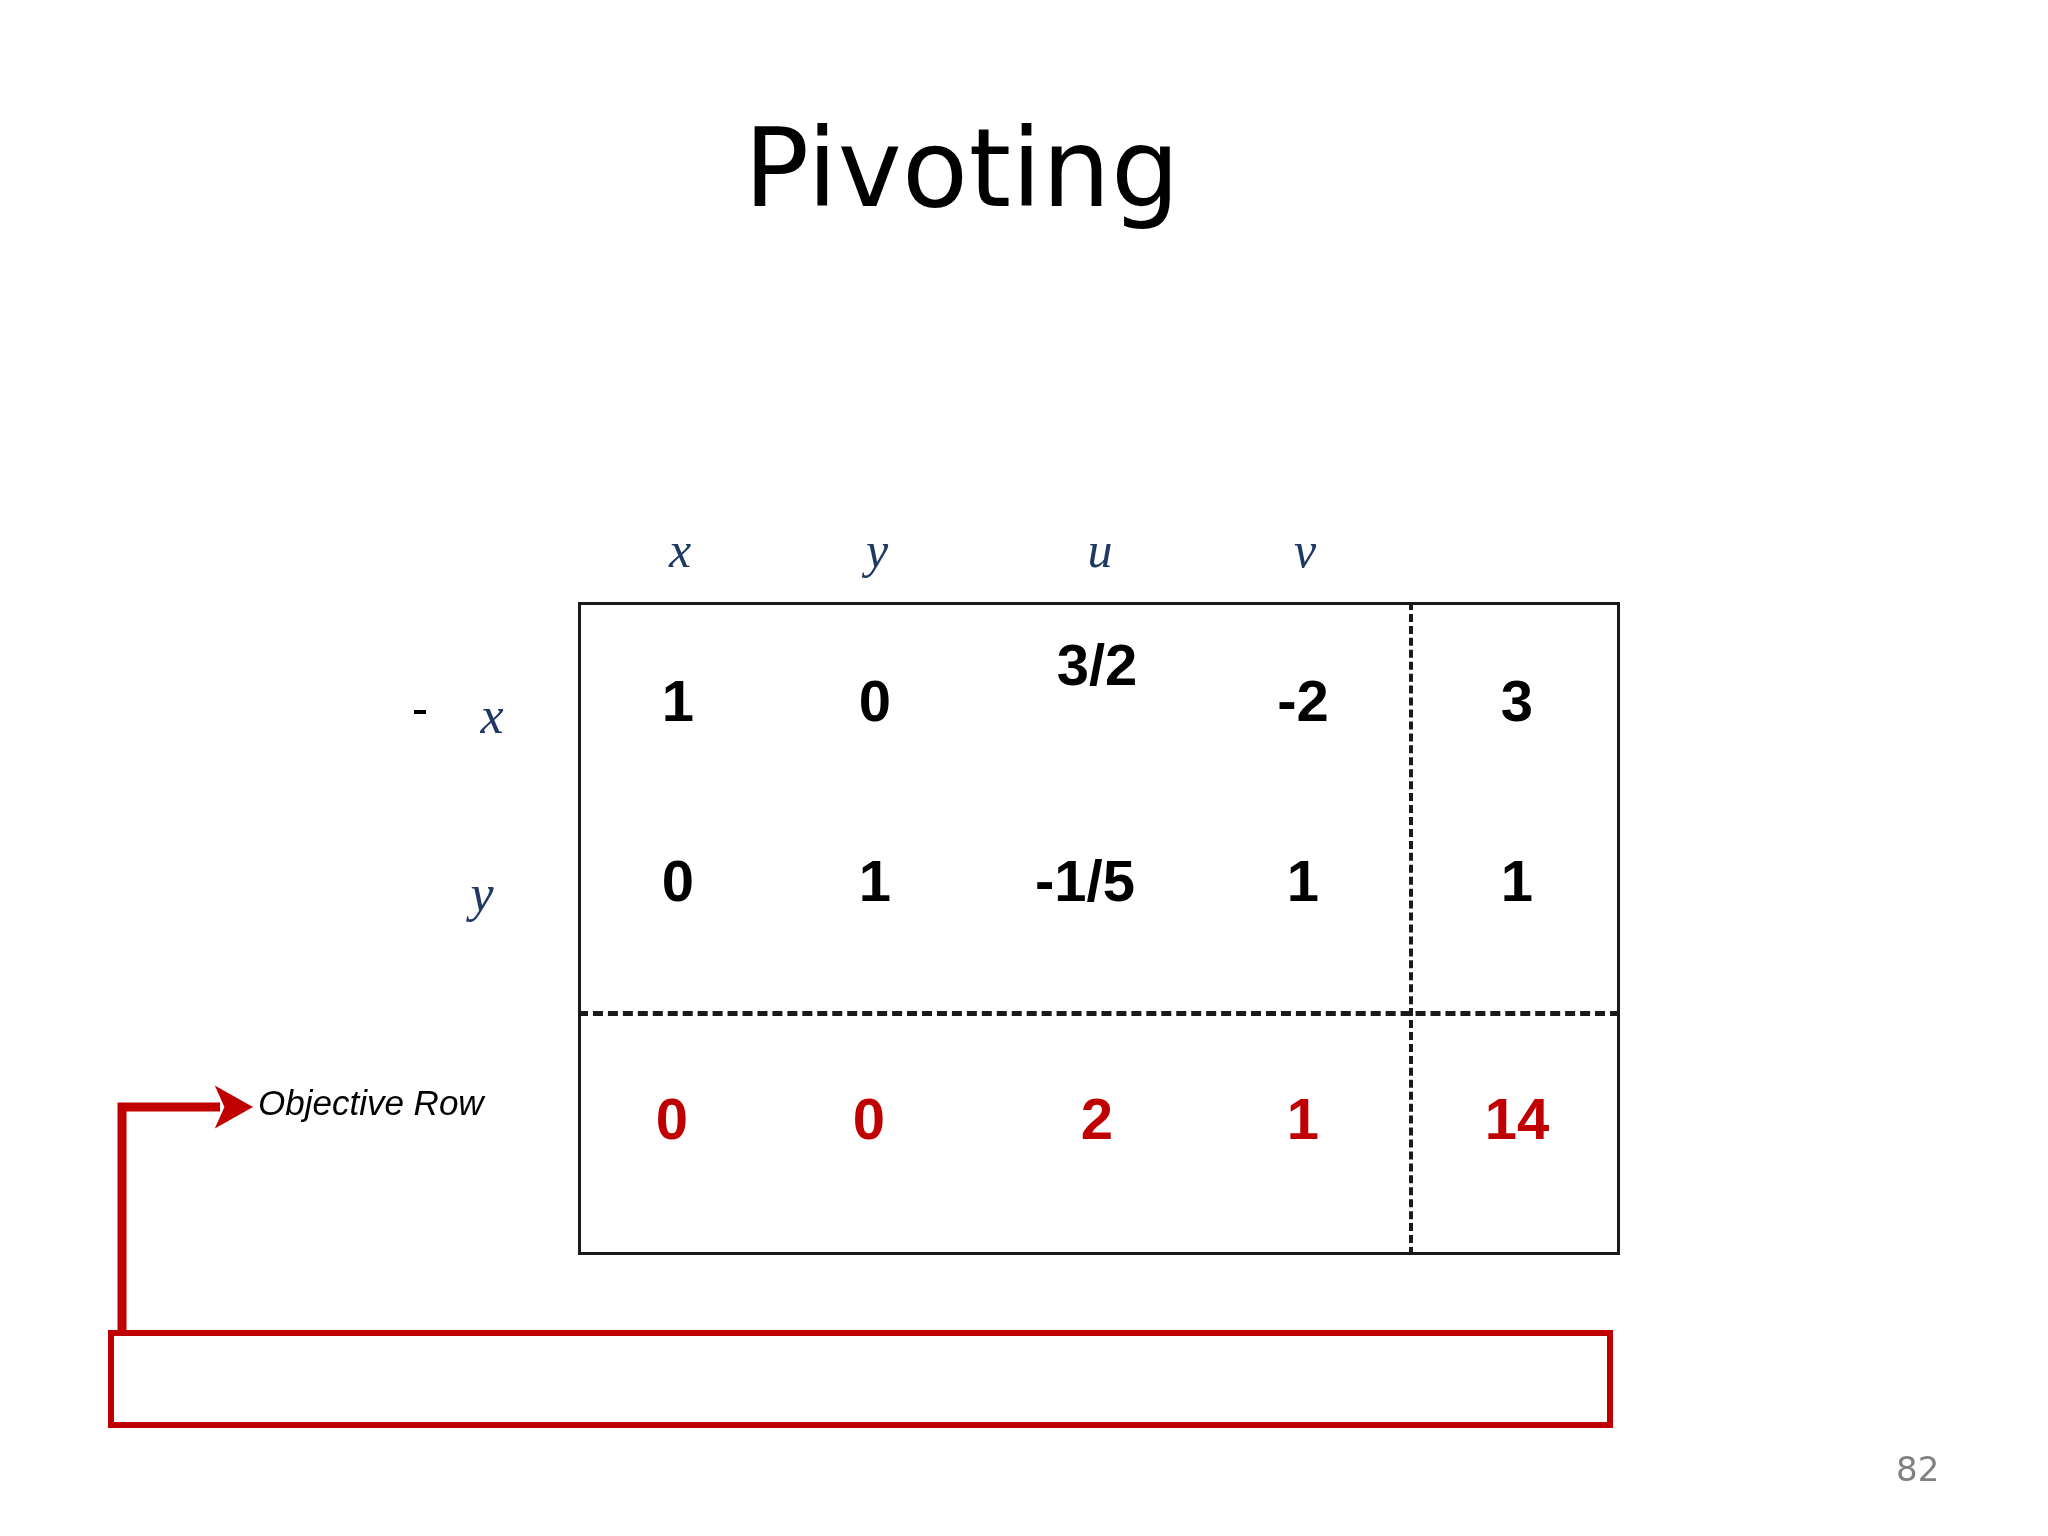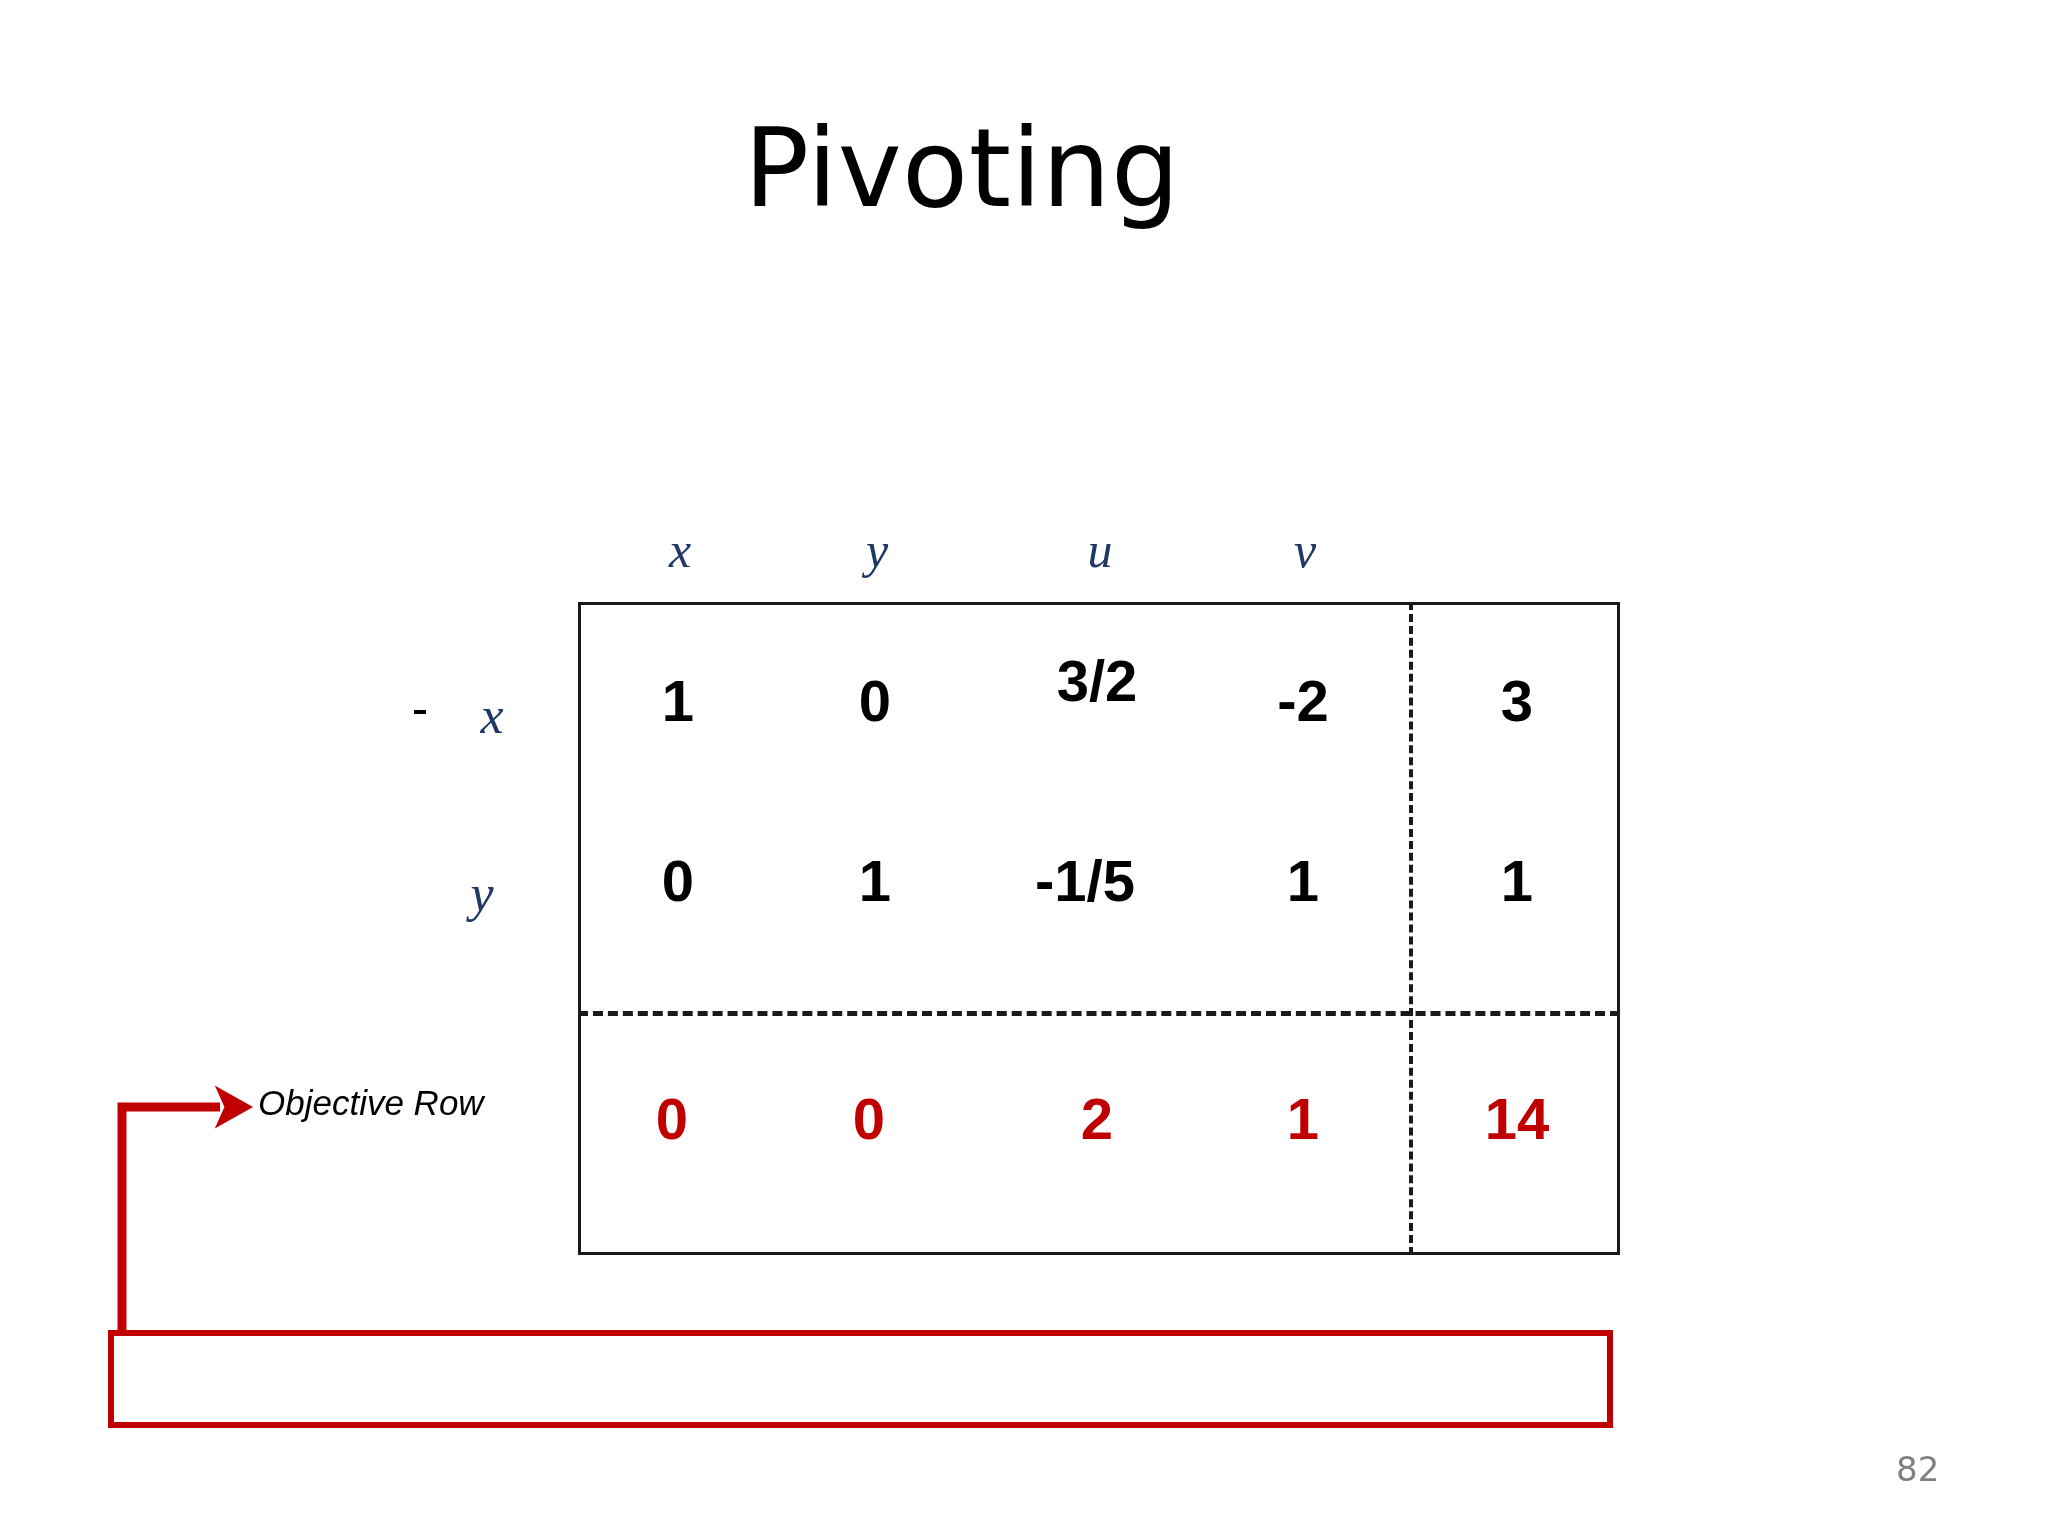--- a/index.html
+++ b/index.html
@@ -173,21 +173,21 @@
   <div id="row-label-dash"></div>
   <div class="row-label" style="left:452px; top:690px;">x</div>
   <div class="row-label" style="left:442px; top:868px;">y</div>
 
   <div id="tableau"></div>
   <div id="tableau-vdiv"></div>
   <div id="tableau-hdiv"></div>
 
   <div class="cell" style="left:593px;  top:672px;">1</div>
   <div class="cell" style="left:790px;  top:672px;">0</div>
-  <div class="cell" style="left:1012px; top:652px;">3/2</div>
+  <div class="cell" style="left:1012px; top:636px;">3/2</div>
   <div class="cell" style="left:1218px; top:672px;">-2</div>
   <div class="cell" style="left:1432px; top:672px;">3</div>
 
   <div class="cell" style="left:593px;  top:852px;">0</div>
   <div class="cell" style="left:790px;  top:852px;">1</div>
   <div class="cell" style="left:1000px; top:852px;">-1/5</div>
   <div class="cell" style="left:1218px; top:852px;">1</div>
   <div class="cell" style="left:1432px; top:852px;">1</div>
 
   <div class="cell obj" style="left:587px;  top:1090px;">0</div>

